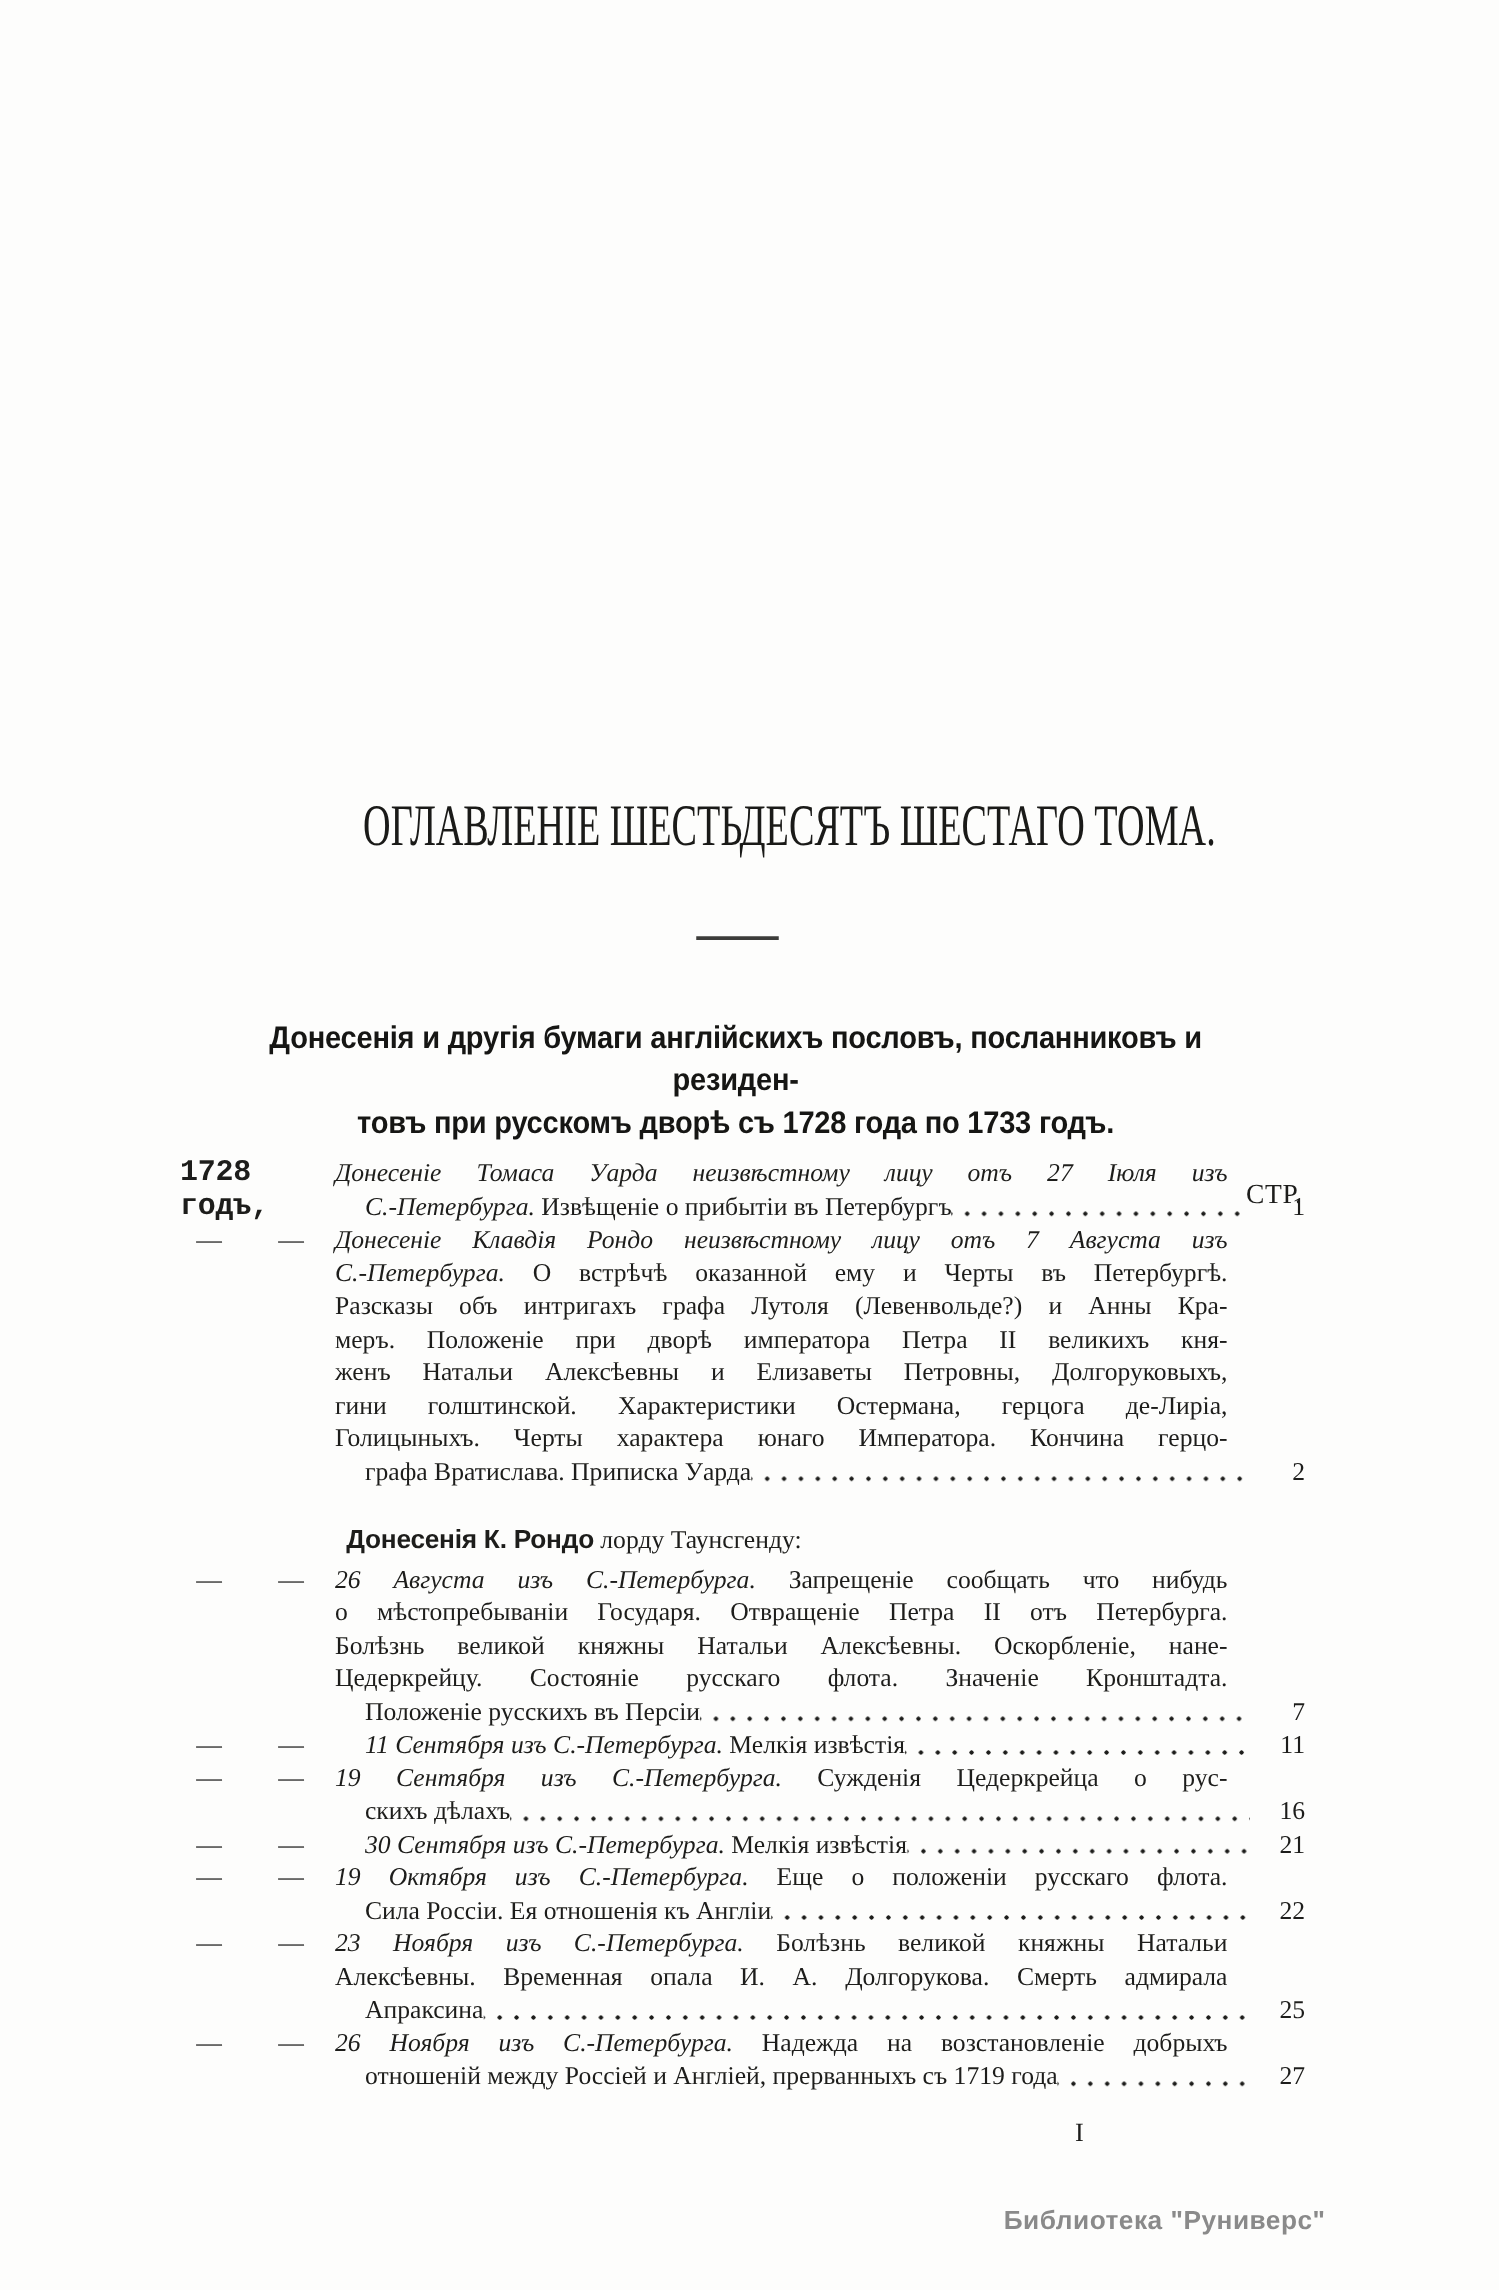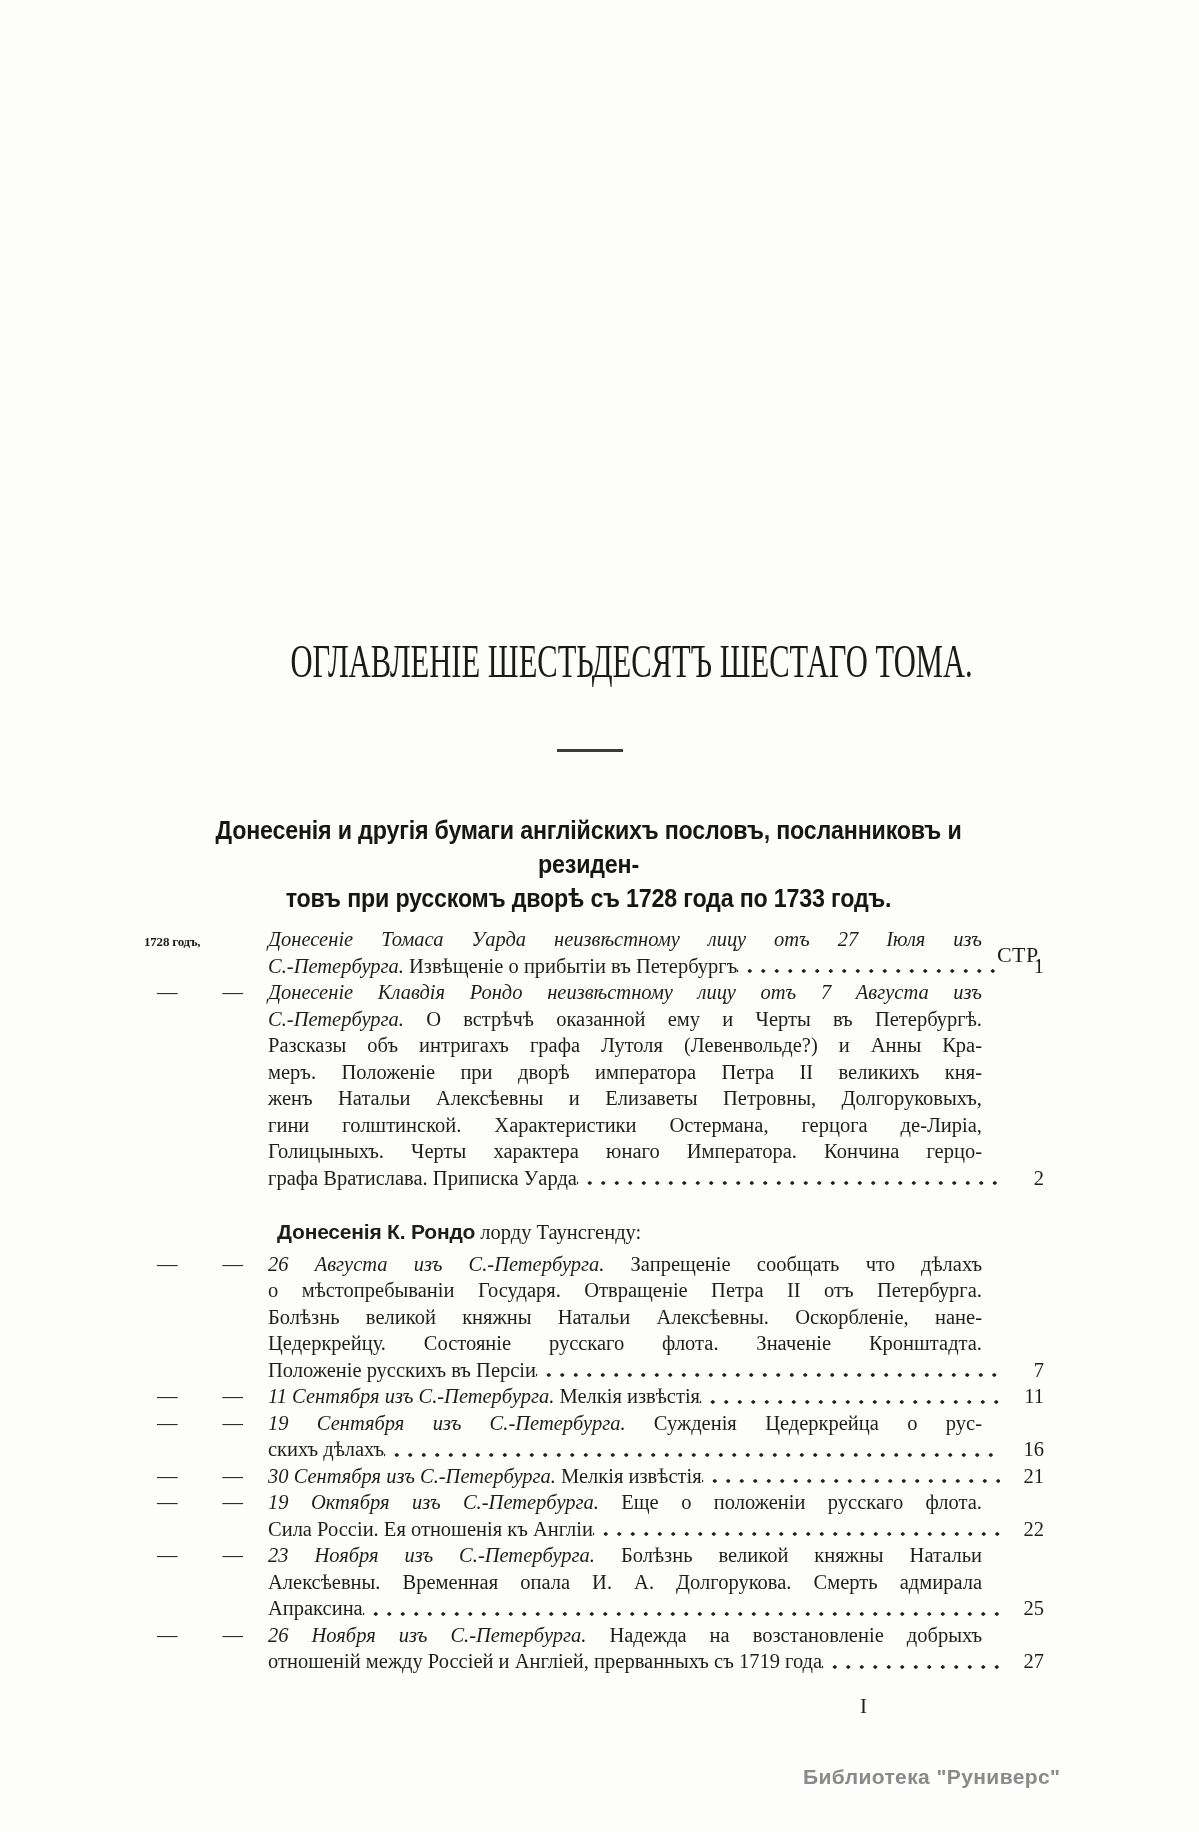--- a/index.html
+++ b/index.html
@@ -47,34 +47,34 @@
     font-size:20.5px;line-height:26.5px;
   }
   .str{
     position:absolute;top:16px;right:2px;
     font-size:22px;line-height:26.5px;letter-spacing:.5px;
   }
   .entry{display:flex;align-items:flex-start;}
   .label{width:138px;flex:none;}
   .year{
     display:inline-block;padding-left:14px;
-    font-family:Liberation Serif, serif;
-    font-weight:bold;font-size:13px;letter-spacing:-.2px;
+    font-family:Liberation Mono, monospace;
+    font-weight:bold;font-size:24px;letter-spacing:-.2px;
   }
   .dash{display:inline-block;}
   .d1{margin-left:27px;}
   .d2{margin-left:45px;}
   .lines{width:776px;flex:none;}
   .tline{min-height:26.5px;}
   .tline.just{
     display:block;margin-right:62px;
     text-align:justify;text-align-last:justify;
   }
   .tline.lead{display:flex;}
-  .tline.lead .txt{flex:none;white-space:nowrap;}
+  .tline.lead .txt{flex:none;white-space:nowrap;margin-left:24px;}
   .it{font-style:italic;}
   .leader{
     flex:1 1 auto;
     background-image:radial-gradient(circle,var(--ink) 1.5px,rgba(255,255,255,0) 1.9px);
     background-size:13.5px 4px;
     background-repeat:repeat-x;
     background-position:6px calc(100% - 6px);
     margin-right:2px;
   }
   .pg{flex:none;width:42px;text-align:right;}
@@ -134,21 +134,21 @@
             <span class="txt"><span class="ro">графа Вратислава. Приписка Уарда</span></span>
             <span class="leader"></span>
             <span class="pg">2</span>
           </div>
         </div>
       </div>
       <div class="section-row"><span class="sec-bold">Донесенія К. Рондо</span><span class="sec-reg"> лорду Таунсгенду:</span></div>
       <div class="entry">
         <div class="label"><span class="dash d1">—</span><span class="dash d2">—</span></div>
         <div class="lines">
-          <div class="tline just"><span class="txt"><i class="it">26 Августа изъ С.-Петербурга.</i><span class="ro"> Запрещеніе сообщать что дѣлахъ</span></span></div>
+          <div class="tline just"><span class="txt"><i class="it">26 Августа изъ С.-Петербурга.</i><span class="ro"> Запрещеніе сообщать что нибудь</span></span></div>
           <div class="tline just"><span class="txt"><span class="ro">о мѣстопребываніи Государя. Отвращеніе Петра II отъ Петербурга.</span></span></div>
           <div class="tline just"><span class="txt"><span class="ro">Болѣзнь великой княжны Натальи Алексѣевны. Оскорбленіе, нане-</span></span></div>
           <div class="tline just"><span class="txt"><span class="ro">Цедеркрейцу. Состояніе русскаго флота. Значеніе Кронштадта.</span></span></div>
           <div class="tline lead">
             <span class="txt"><span class="ro">Положеніе русскихъ въ Персіи</span></span>
             <span class="leader"></span>
             <span class="pg">7</span>
           </div>
         </div>
       </div>

